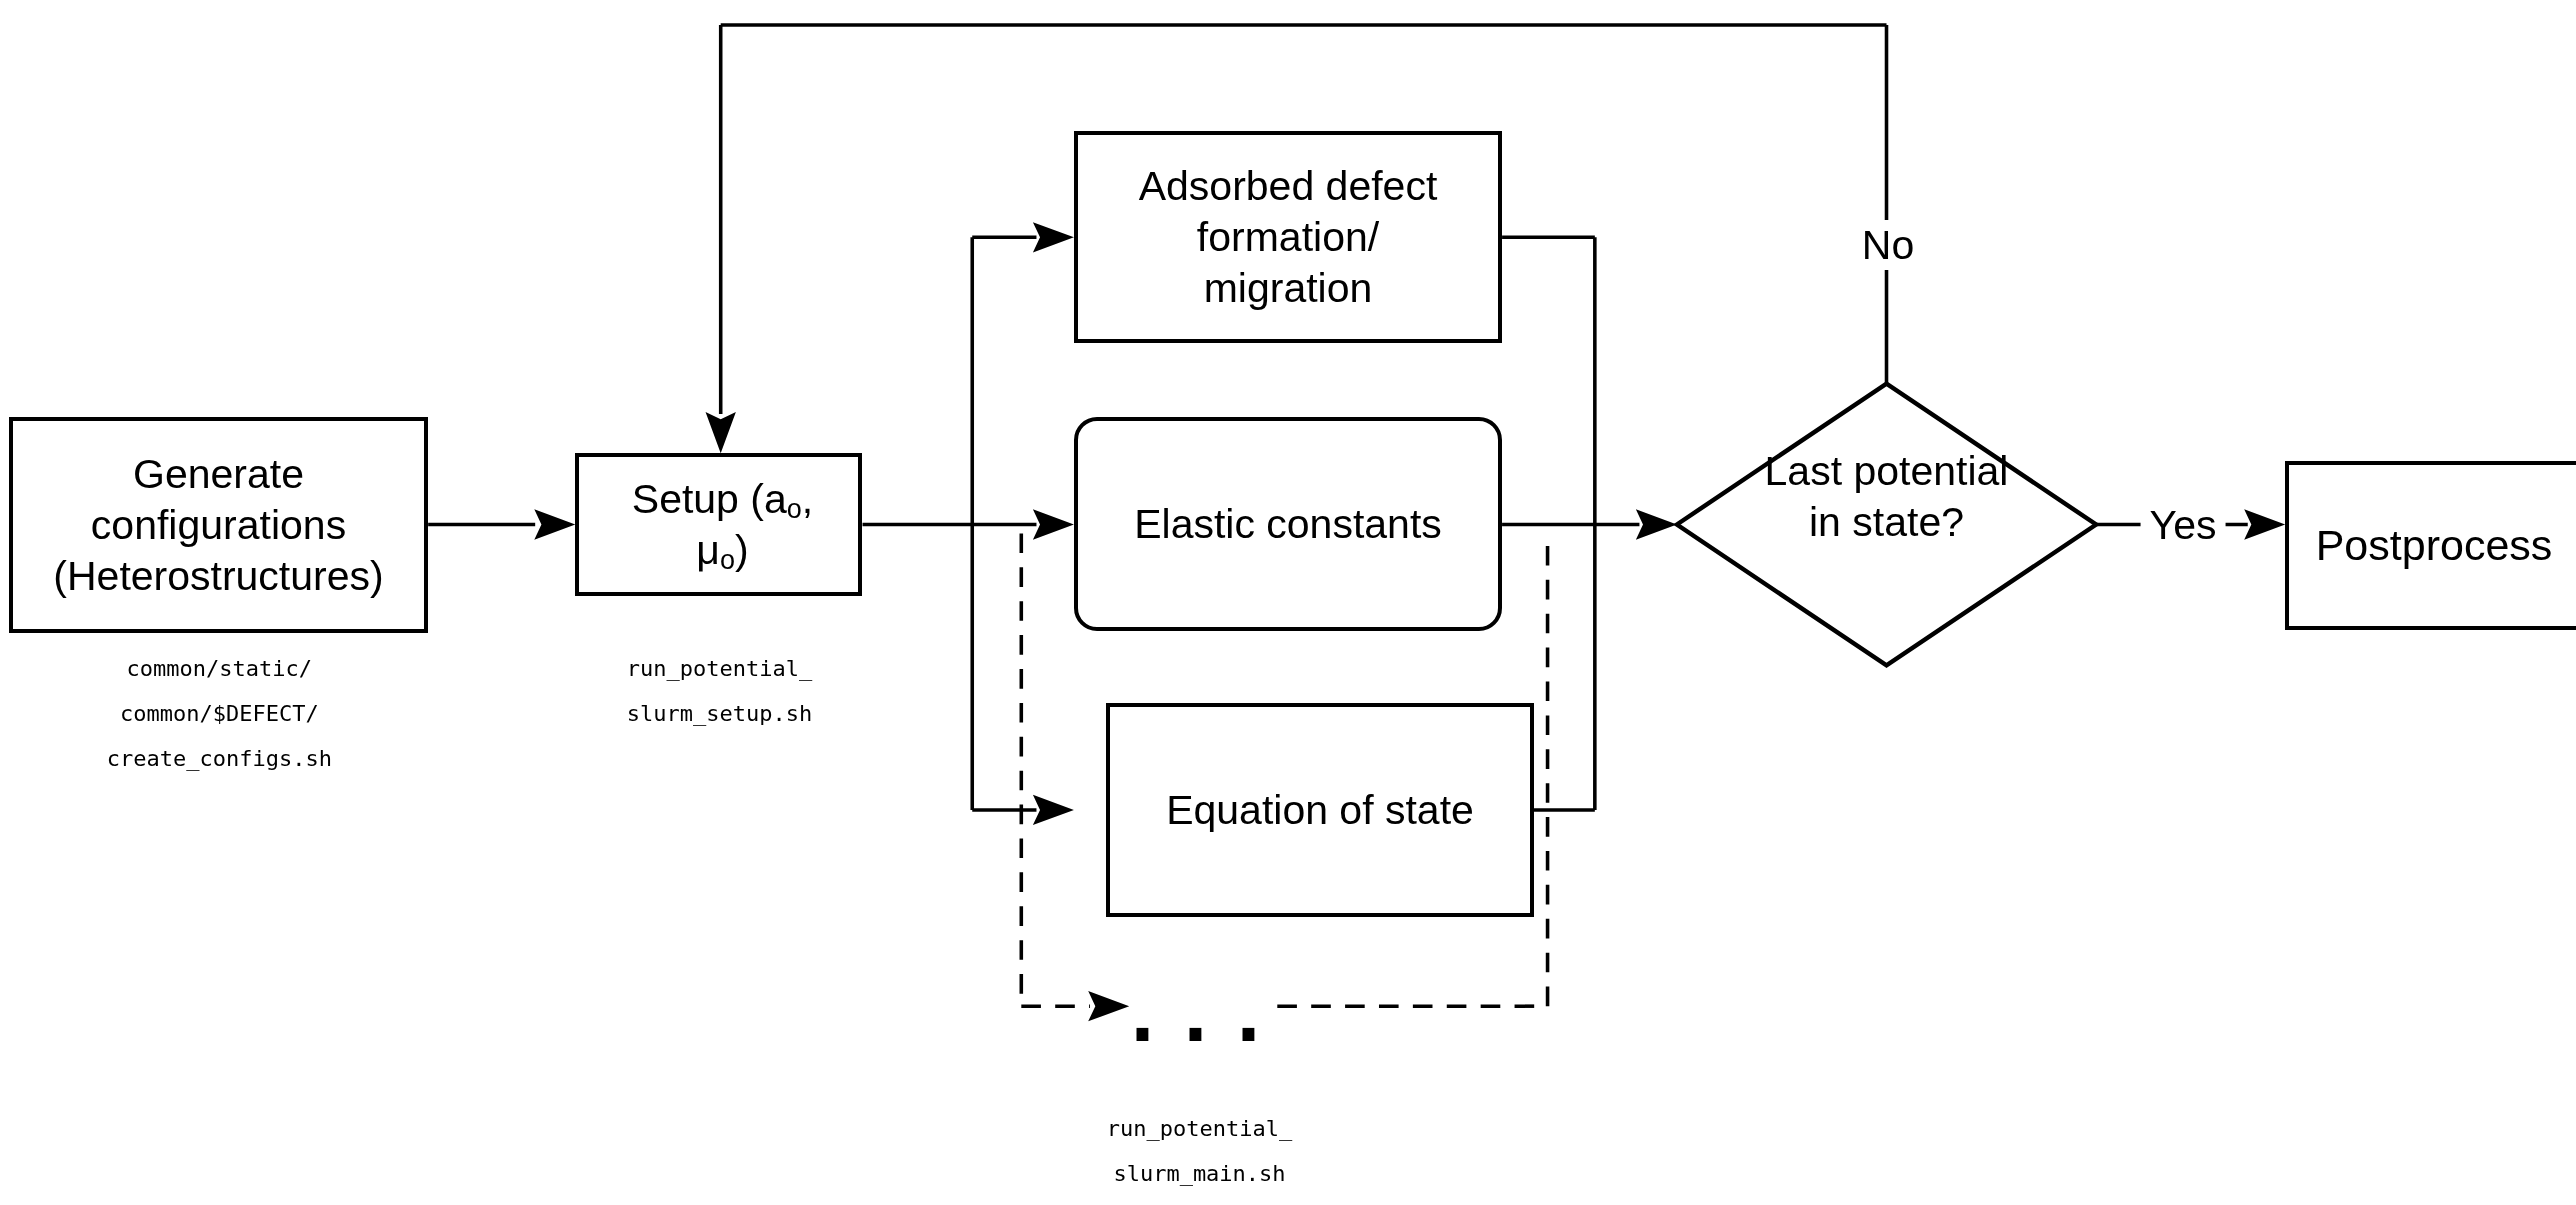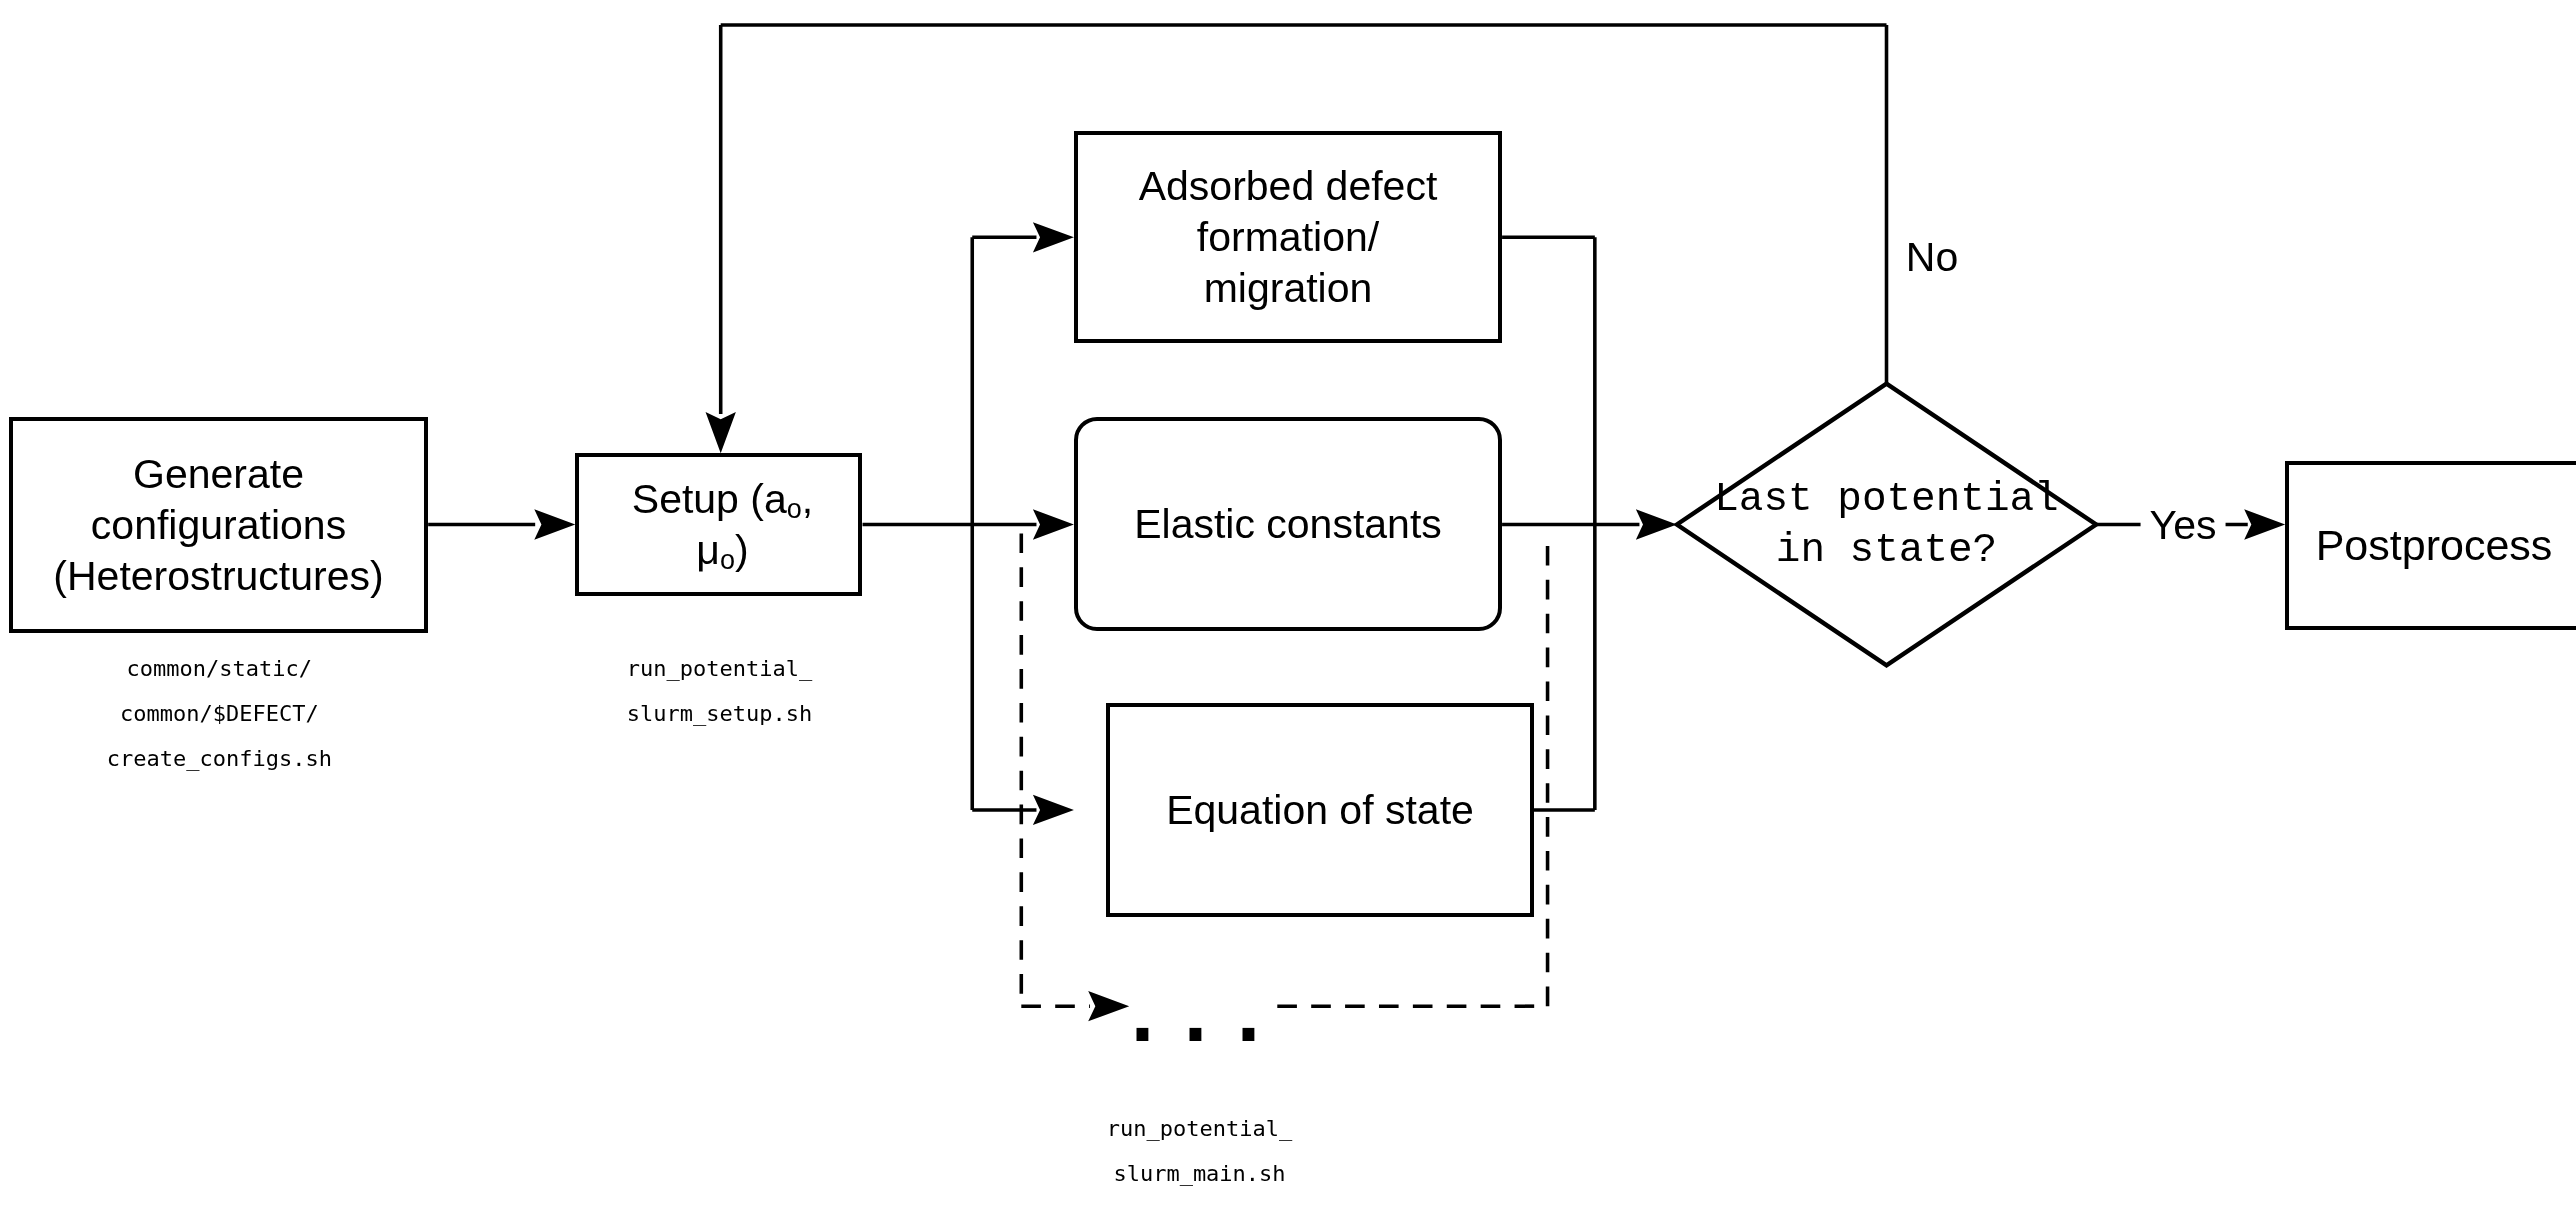--- a/index.html
+++ b/index.html
@@ -47,26 +47,25 @@
     position: absolute;
     font-family: "DejaVu Sans Mono", "Liberation Mono", monospace;
     font-size: 22px;
     line-height: 45px;
     text-align: center;
     color: #000000;
   }
   .decision-label {
     position: absolute;
     left: 1708px;
-    top: 474px;
+    top: 446px;
     width: 357px;
     text-align: center;
     font-size: 41px;
     line-height: 51px;
-    font-family: Liberation Mono, monospace;
   }
   .edge-label {
     position: absolute;
     transform: translateX(-50%);
     background: #ffffff;
     padding: 1.8px 9px;
     font-size: 41px;
     line-height: 46px;
     white-space: nowrap;
   }
@@ -174,19 +173,19 @@
   <div class="caption" style="left:541px; top:646px; width:357px;">
     <div>run_potential_</div>
     <div>slurm_setup.sh</div>
   </div>
 
   <div class="caption" style="left:1021px; top:1106px; width:357px;">
     <div>run_potential_</div>
     <div>slurm_main.sh</div>
   </div>
 
-  <div class="edge-label" style="left:1932px; top:220px;margin-top:12px;">No</div>
+  <div class="edge-label" style="left:1888px; top:220px;">No</div>
   <div class="edge-label" style="left:2183px; top:500px;">Yes</div>
 
   <div class="ellipsis">...</div>
 
 </div>
 
 
 </body></html>

